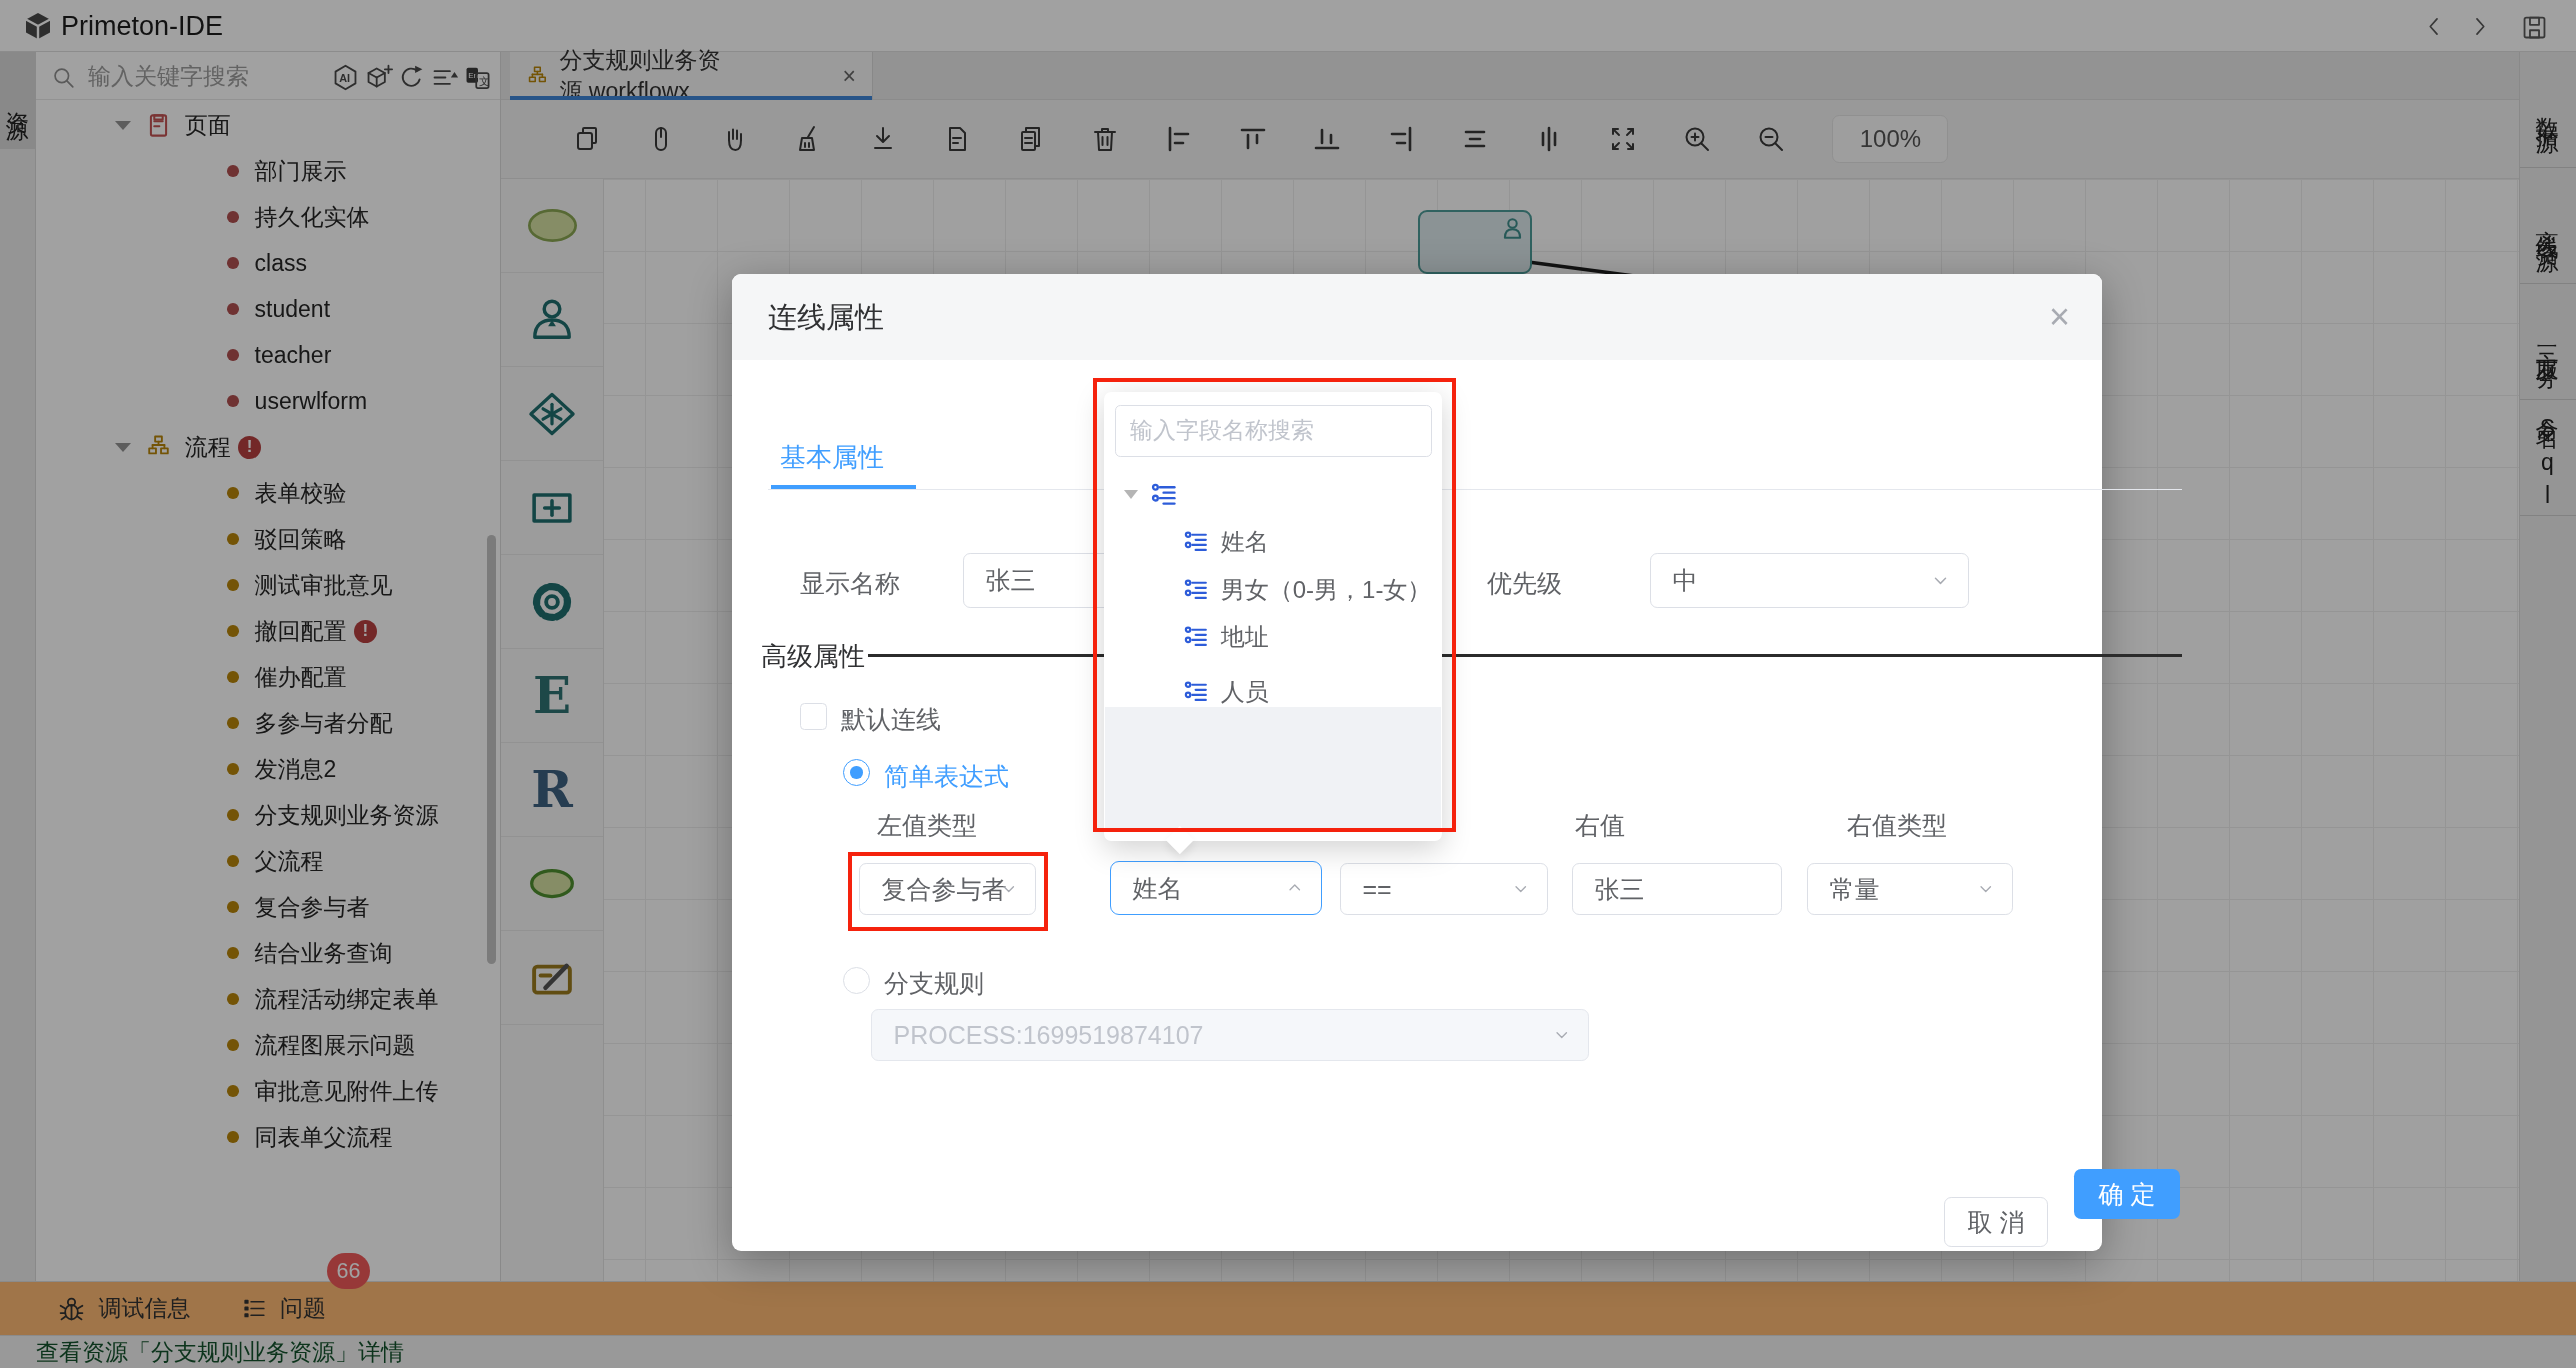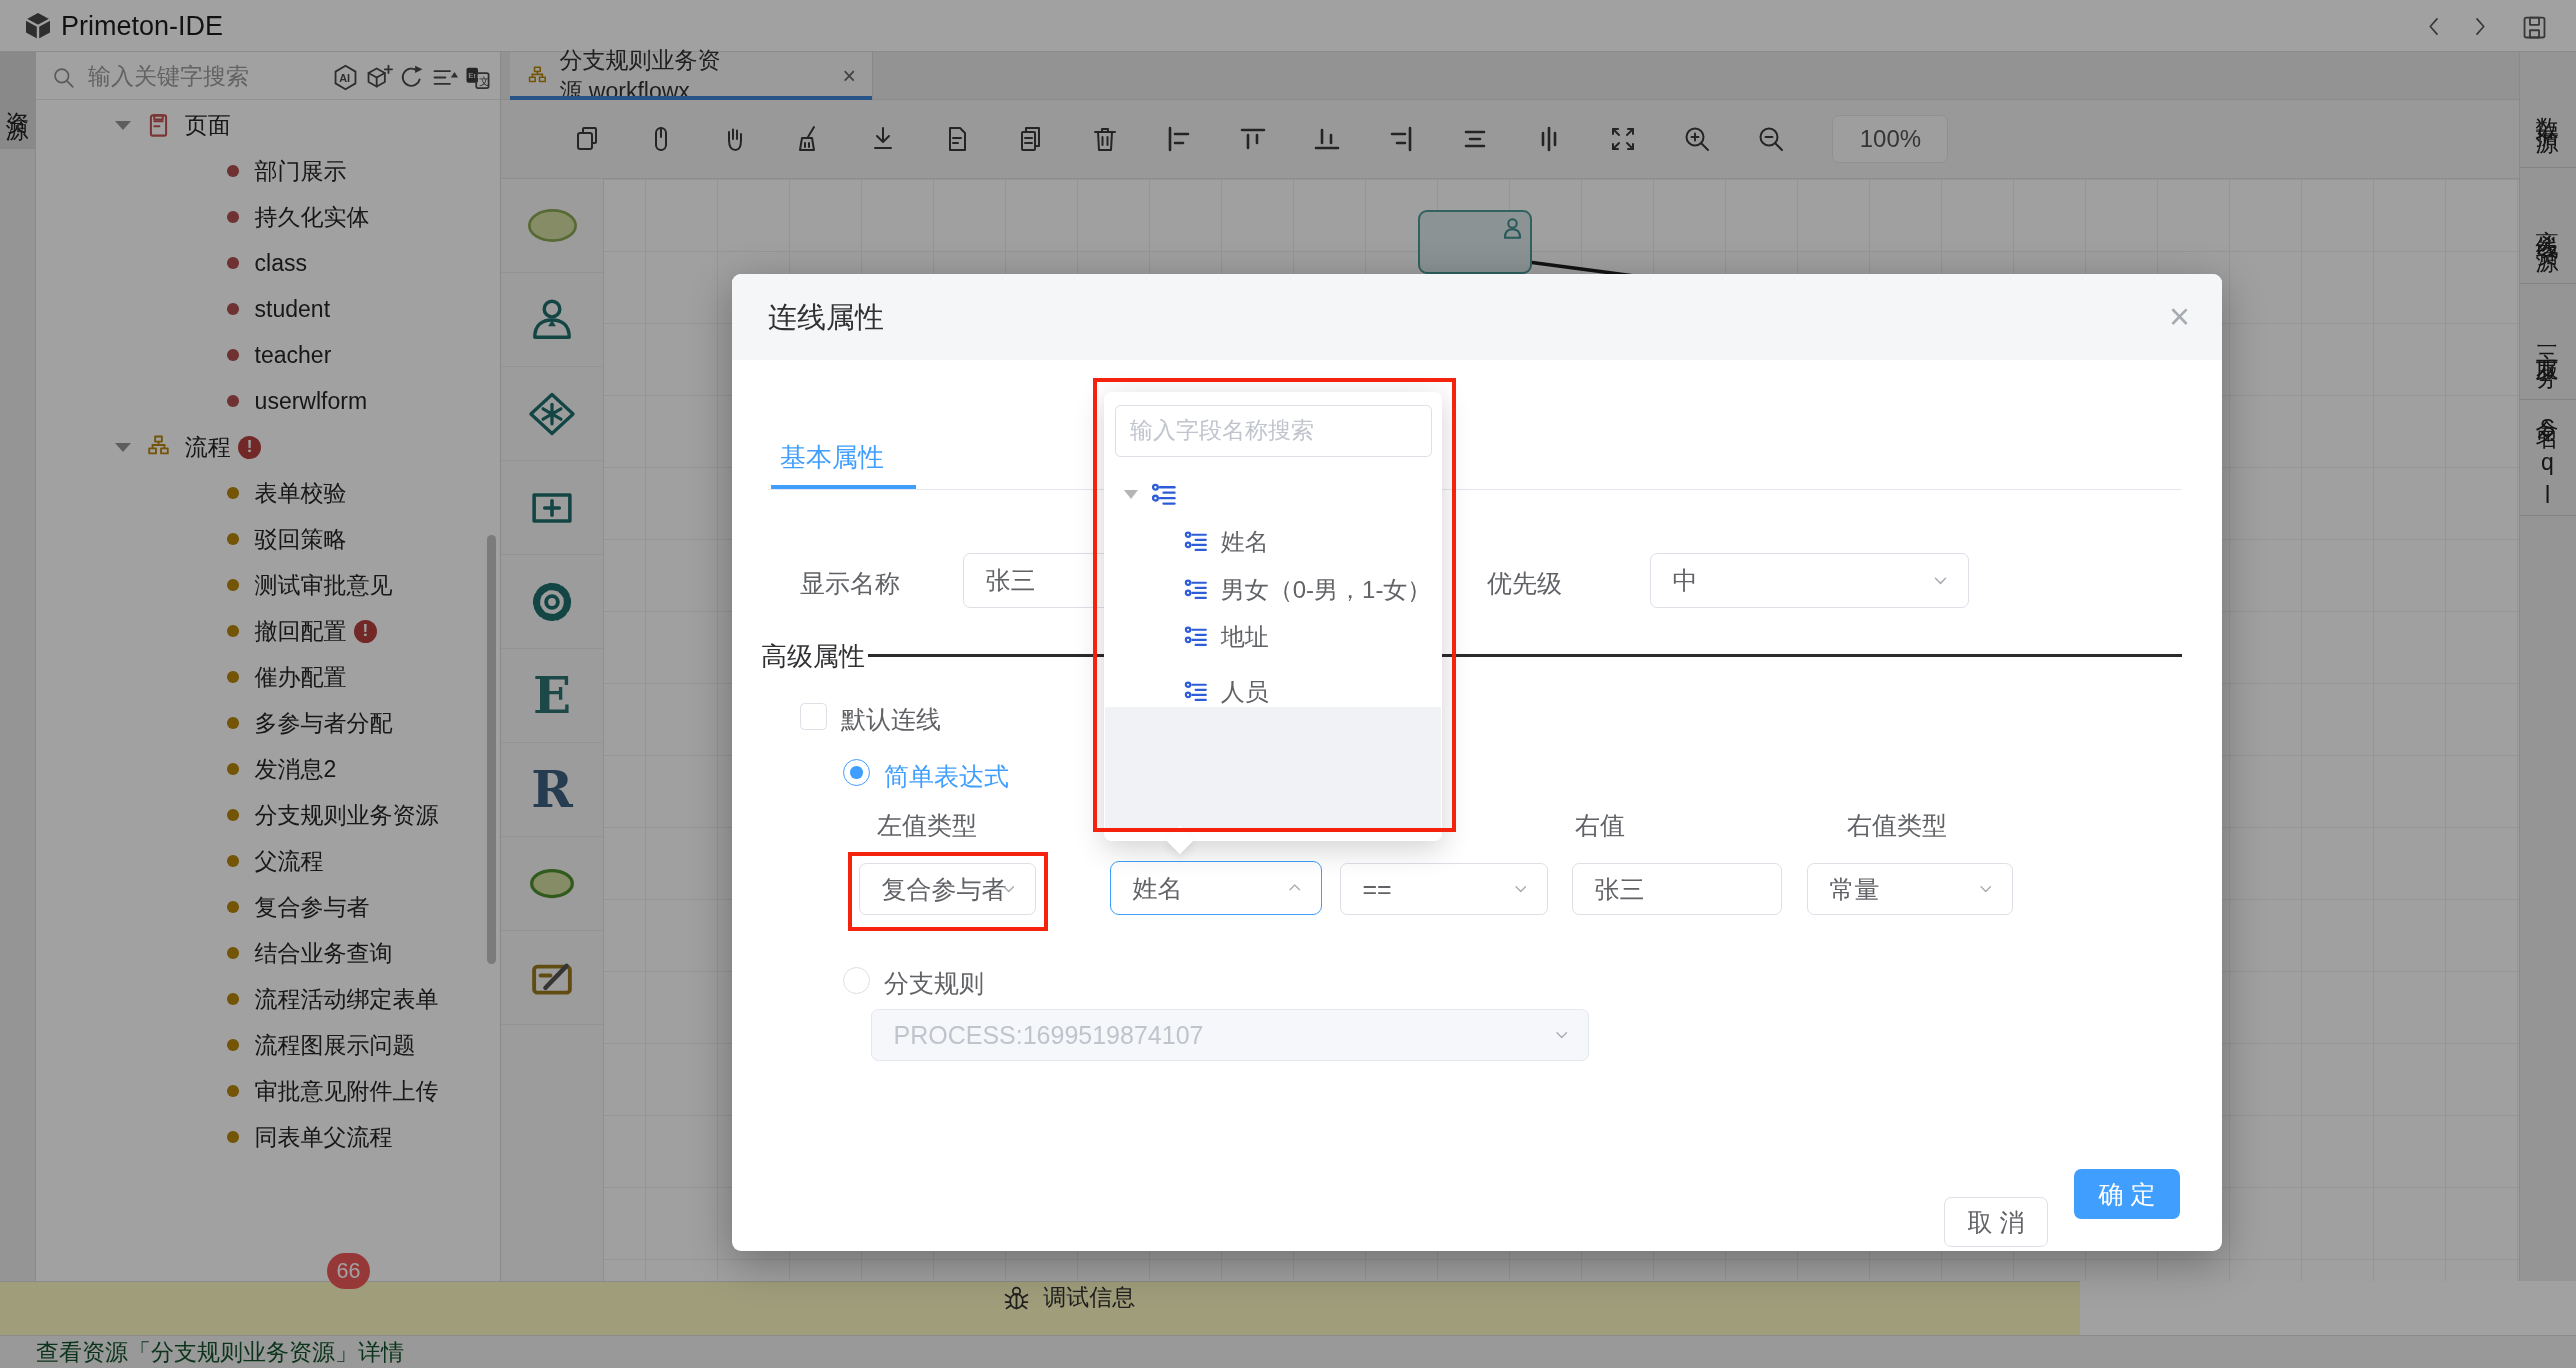--- a/index.html
+++ b/index.html
@@ -53,28 +53,28 @@
   .serifletter { font-family:"DejaVu Serif","Liberation Serif",serif; font-size:50px; font-weight:bold; }
   .node { position:absolute; left:917px; top:31px; width:114px; height:64px; border:2.7px solid #4c9b99; border-radius:9px; background:#dde9ec; }
   .node .pic { position:absolute; right:4.5px; top:2.7px; color:#3f8e8c; }
   .edge { position:absolute; left:0; top:0; pointer-events:none; }
 
   
   .rightrail { position:absolute; right:0; top:52px; width:57px; height:1229px; background:#ececec; border-left:0.9px solid #d9d9d9; }
   .rightrail .vtab { width:56px; height:116px; border-bottom:0.9px solid #cfcfcf; cursor:pointer; }
 
   
-  .debugbar { position:absolute; left:0; top:1281px; width:2080px; height:54px; background:#fef9c3; border-top:0.9px solid #dcdcdc; display:flex; align-items:center; gap:50px; padding-left:57px; color:#333;flex-direction:column; }
+  .debugbar { position:absolute; left:0; top:1281px; width:2576px; height:54px; background:#fdba74; border-top:0.9px solid #dcdcdc; display:flex; align-items:center; gap:50px; padding-left:57px; color:#333; }
   .dbitem { display:flex; align-items:center; gap:12.5px; cursor:pointer; }
   .count-badge { position:absolute; left:327px; top:1253px; min-width:43px; height:36px; padding:0 9px; border-radius:18px; background:#ef5a5a; color:#fff; font-size:21.5px; display:flex; align-items:center; justify-content:center; z-index:5; }
   .statusbar { position:absolute; left:0; top:1335px; width:2576px; height:33px; background:#f2f2f2; border-top:0.9px solid #dcdcdc; display:flex; align-items:center; padding-left:36px; font-size:23px; color:#14532d; }
 
   
   .mask { position:absolute; inset:0; background:rgba(0,0,0,0.37); z-index:50; }
-  .dialog { position:absolute; left:732px; top:274px; width:1490px; height:977px; background:#fff; border-radius:9px; box-shadow:0 10.7px 43px rgba(0,0,0,.3); z-index:60; }
+  .dialog { position:absolute; left:732px; top:274px; width:1370px; height:977px; background:#fff; border-radius:9px; box-shadow:0 10.7px 43px rgba(0,0,0,.3); z-index:60; }
   .dlg-header { position:absolute; left:0; top:0; width:100%; height:86px; background:#f5f6f7; border-radius:9px 9px 0 0; }
   .dlg-title { position:absolute; left:36px; top:0; line-height:86px; font-size:29px; color:#303133; }
   .dlg-close { position:absolute; right:32px; top:21.5px; font-size:36px; color:#a8abb2; cursor:pointer; }
   .dlg-tab { position:absolute; left:48px; top:166px; font-size:26px; color:#409EFF; cursor:pointer; }
   .dlg-tab-underline { position:absolute; left:39px; top:211px; width:145px; height:4.5px; background:#409EFF; }
   .dlg-tab-line { position:absolute; left:36px; top:215px; width:1414px; height:0.9px; background:#e4e7ed; }
   .dlg-label { position:absolute; font-size:25px; color:#606266; }
   .fbox { position:absolute; height:55px; border:0.9px solid #dcdfe6; border-radius:7.2px; background:#fff; display:flex; align-items:center; padding:0 21.5px; font-size:25px; color:#606266; }
   .fbox .chev { position:absolute; right:16px; color:#a8abb2; }
   .sel-open { border:1.8px solid #409EFF; border-radius:9px; }

